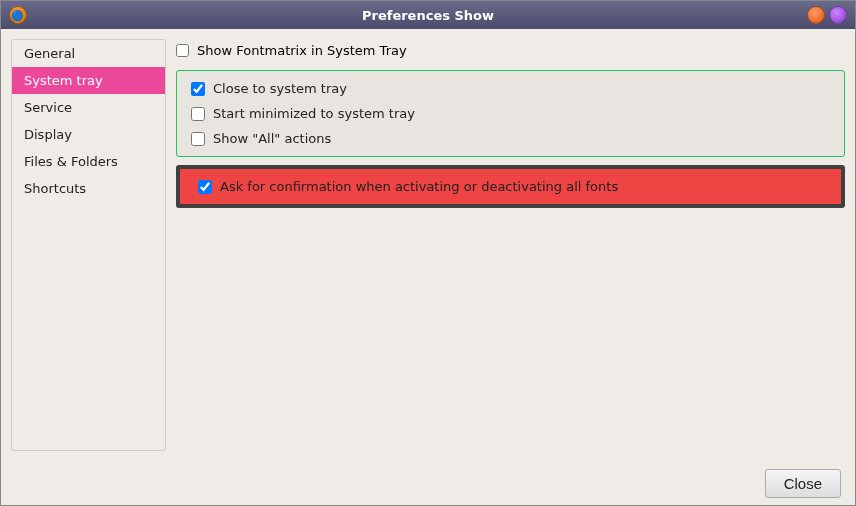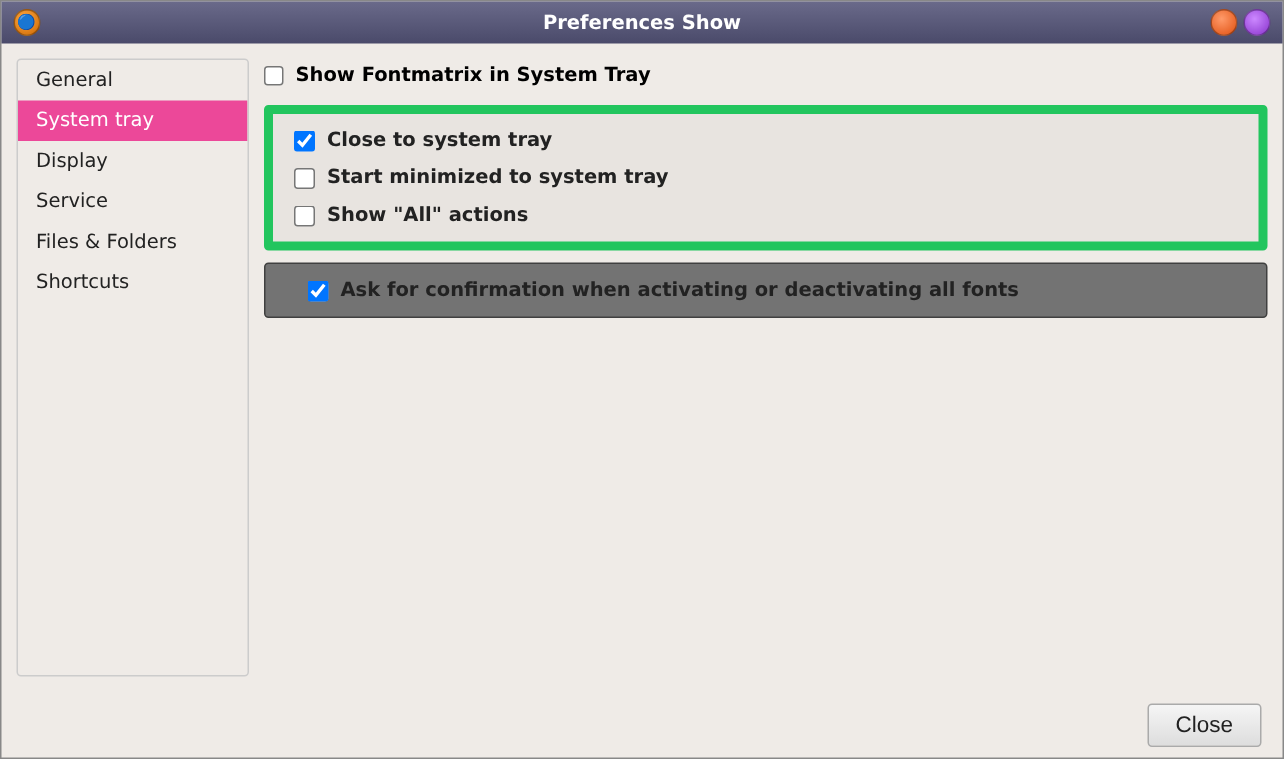--- a/index.html
+++ b/index.html
@@ -95,21 +95,21 @@
       flex-direction: column;
       gap: 8px;
     }
     .show-systray-row {
       display: flex;
       align-items: center;
       gap: 8px;
       padding: 4px 0;
     }
     .options-box {
-      border: 6px solid #22c55e;
+      border: 1px solid #22c55e;
       background: #e8e4e0;
       border-radius: 3px;
       padding: 10px 14px;
       display: flex;
       flex-direction: column;
       gap: 10px;
     }
     .option-row {
       display: flex;
       align-items: center;
@@ -119,24 +119,24 @@
     .option-row.enabled {
       color: #222;
     }
     .option-row input[type="checkbox"] {
       width: 14px;
       height: 14px;
       margin: 0;
       cursor: pointer;
     }
     .confirm-box {
-      border: 1px solid #404040;
-      background: #737373;
-      border-radius: 3px;
-      padding: 10px 28px;
+      border: 4px solid #404040;
+      background: #ef4444;
+      border-radius: 3px;
+      padding: 10px 18px;
       display: flex;
       flex-direction: column;
       gap: 10px;
     }
     .footer {
       display: flex;
       justify-content: flex-end;
       padding: 8px 14px 10px 14px;
     }
     .close-btn {
@@ -144,21 +144,20 @@
       background: linear-gradient(to bottom, #f5f5f5, #ddd);
       border: 1px solid #aaa;
       border-radius: 3px;
       cursor: pointer;
       font-size: 15px;
       color: #222;
     }
     .spacer { flex: 1; }
     .option-label {
       user-select: none;
-      font-weight: bold;
     }
   </style>
 </head>
 <body>
 
 <div class="window">
   <div class="titlebar">
     <div class="titlebar-controls-left">
       <div class="title-btn title-btn-left">🔵</div>
     </div>
@@ -167,22 +166,22 @@
       <div class="title-btn title-btn-orange"></div>
       <div class="title-btn title-btn-purple"></div>
     </div>
   </div>
 
   <div class="content">
     <div class="sidebar">
 
     <div class="sidebar-item">General</div>
         <div class="sidebar-item active">System tray</div>
+        <div class="sidebar-item">Service</div>
         <div class="sidebar-item">Display</div>
-        <div class="sidebar-item">Service</div>
         <div class="sidebar-item">Files &amp; Folders</div>
         <div class="sidebar-item">Shortcuts</div>
       </div>
     <div class="main-panel">
       <div class="show-systray-row">
         <input type="checkbox" id="show-systray" style="">
         <label for="show-systray" class="option-label">Show Fontmatrix in System Tray</label>
       </div>
       <div class="options-box">
 

